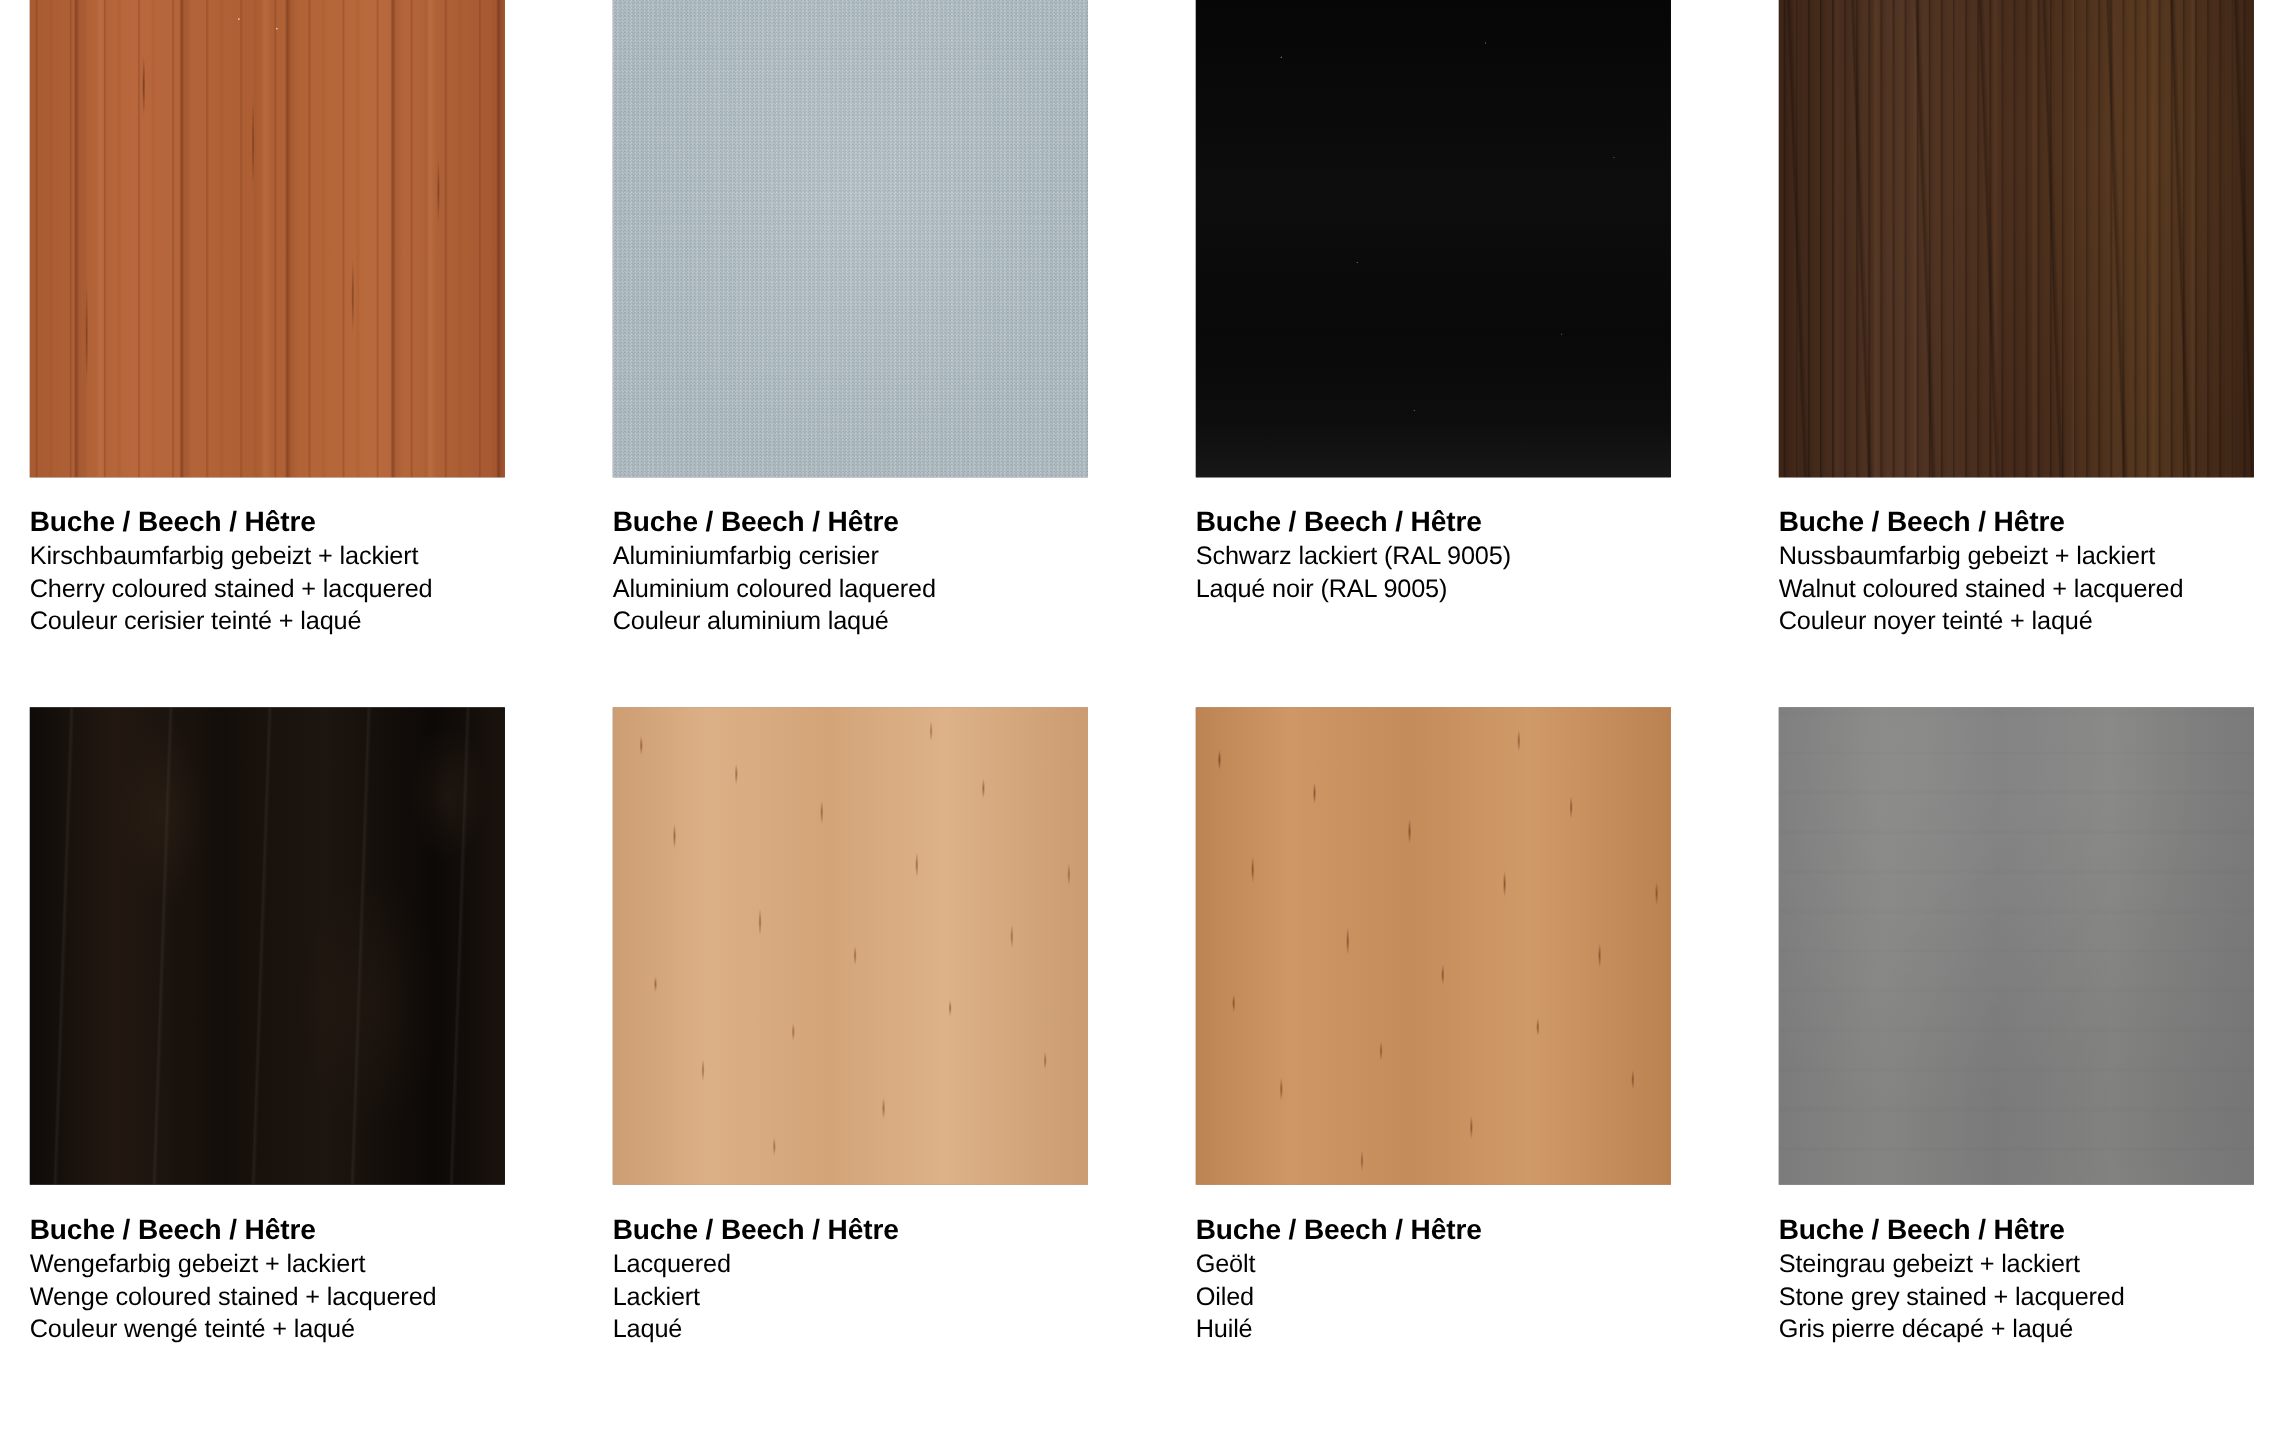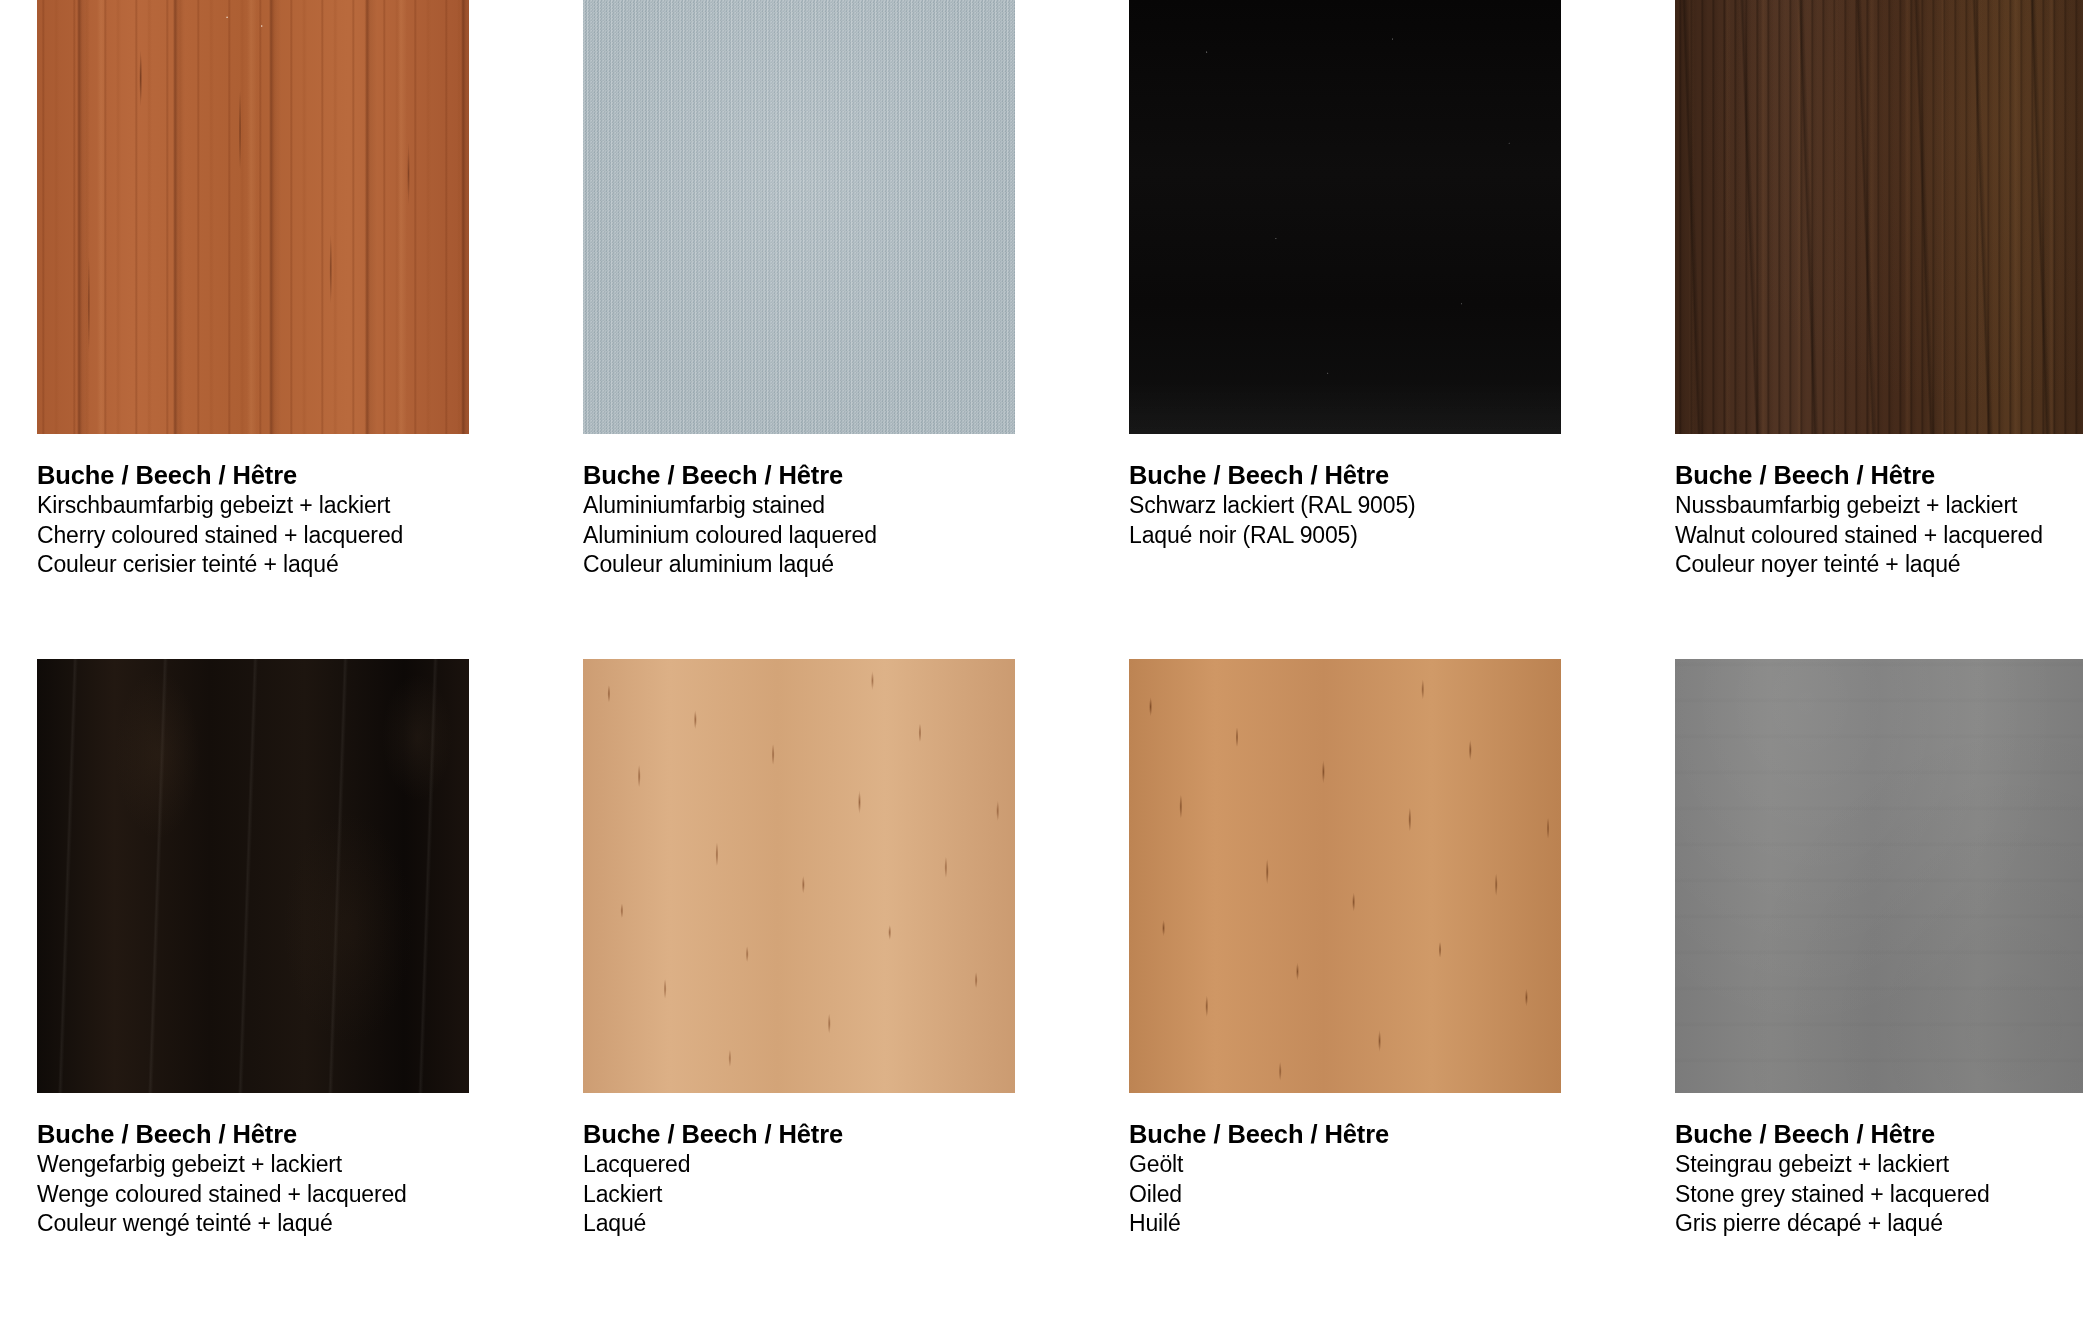--- a/index.html
+++ b/index.html
@@ -25,23 +25,22 @@
 
   .swatch-grid {
     position: absolute;
     left: 0;
     top: 0;
     width: 2083px;
     height: 1317px;
     display: grid;
     grid-template-columns: 530px 530px 530px 493px;
     grid-template-rows: 643px 640px;
-    padding-left: 37px;
+    padding-left: 27px;
     box-sizing: border-box;
-    gap: 16px;
   }
 
   .cell {
     position: relative;
   }
 
   .swatch {
     width: 432px;
     height: 434px;
     position: relative;
@@ -338,21 +337,21 @@
         <div class="line">Couleur cerisier teinté + laqué</div>
       </div>
     </div>
 
     <div class="cell">
       <div class="swatch">
         <div class="tex tex-aluminium"></div>
       </div>
       <div class="caption">
         <div class="title">Buche / Beech / Hêtre</div>
-        <div class="line">Aluminiumfarbig stained</div>
+        <div class="line">Aluminiumfarbig cerisier</div>
         <div class="line">Aluminium coloured laquered</div>
         <div class="line">Couleur aluminium laqué</div>
       </div>
     </div>
 
     <div class="cell">
       <div class="swatch">
         <div class="tex tex-black"></div>
       </div>
       <div class="caption">

